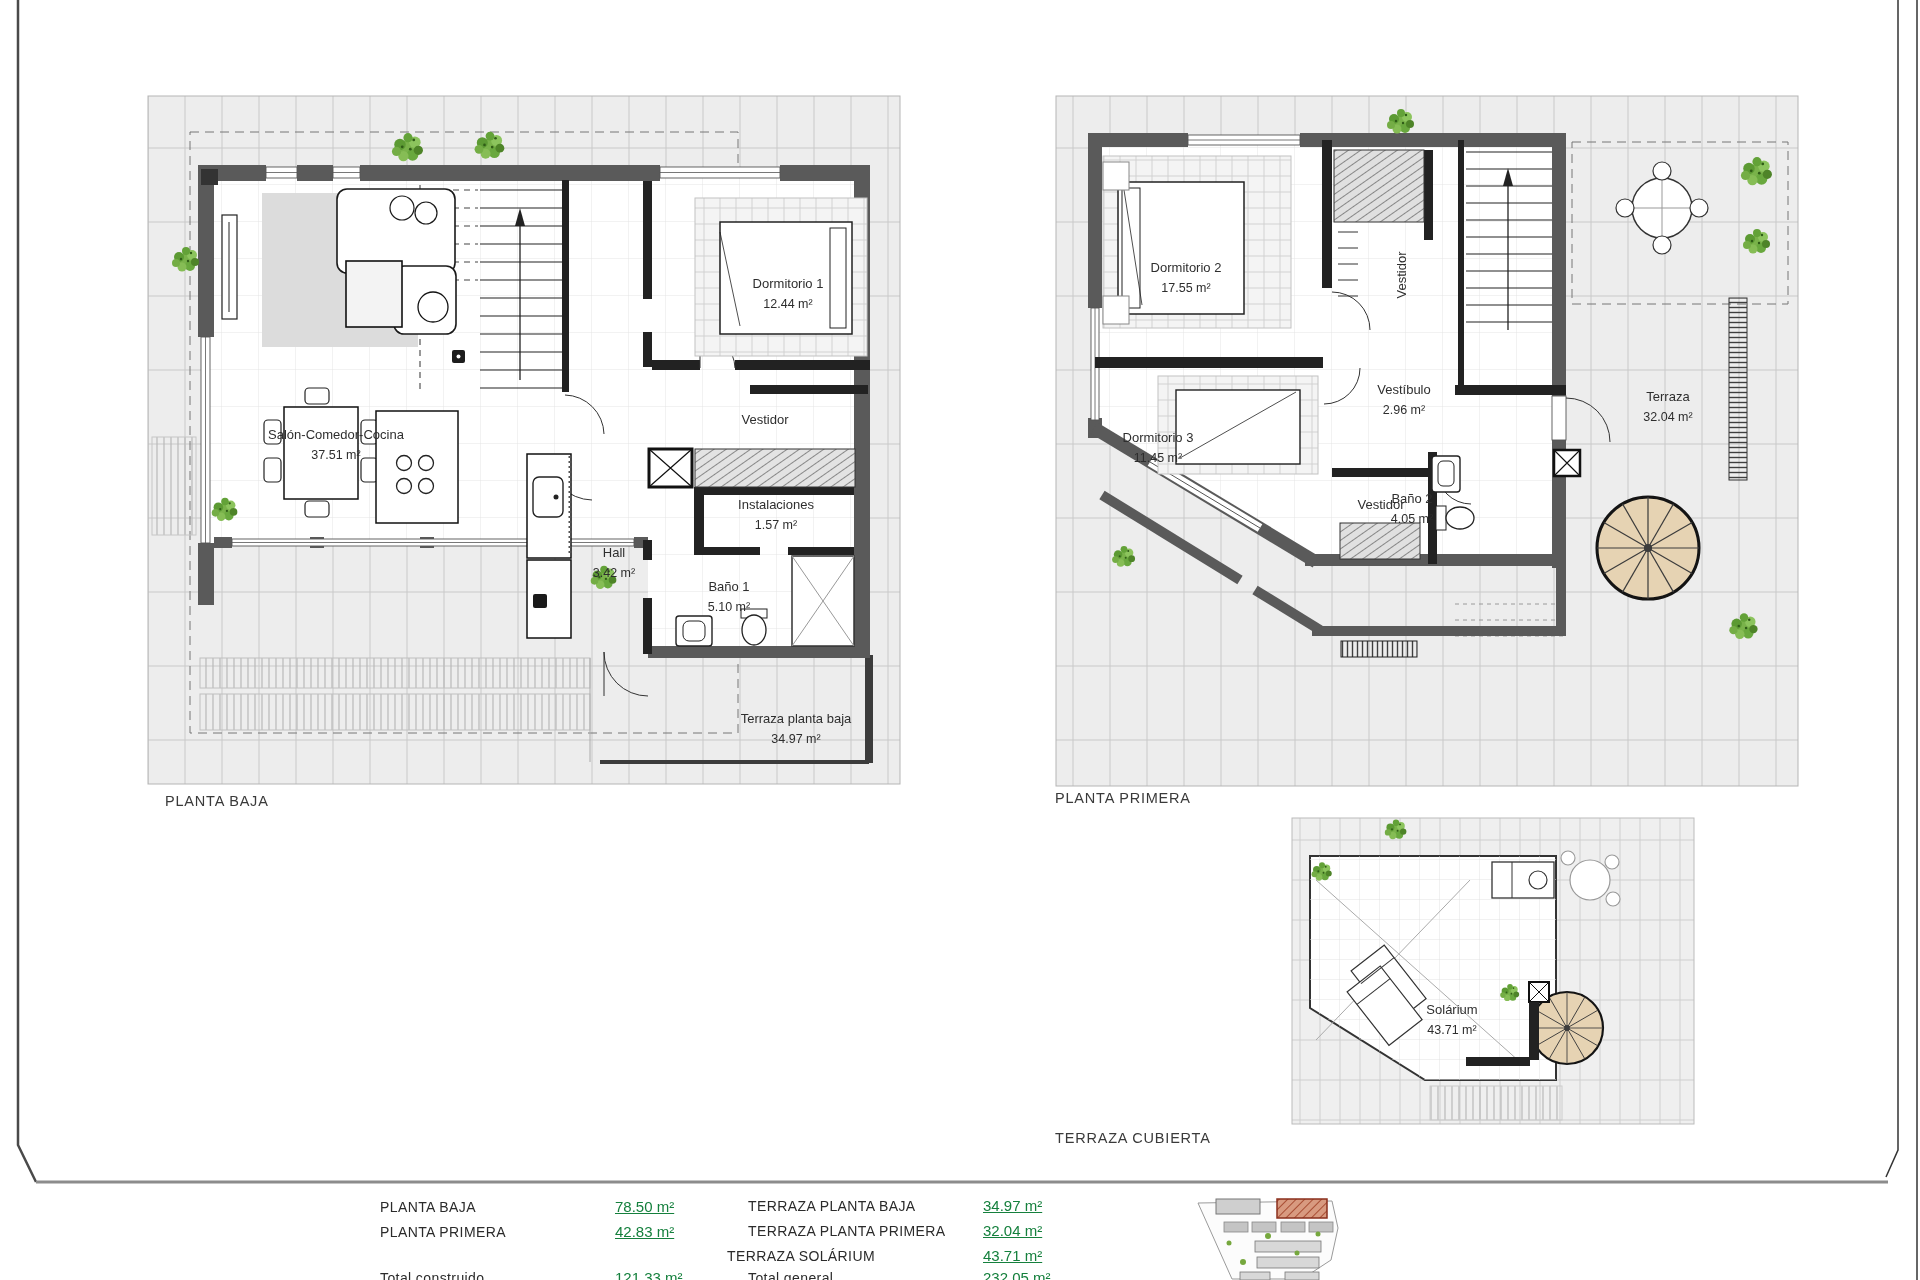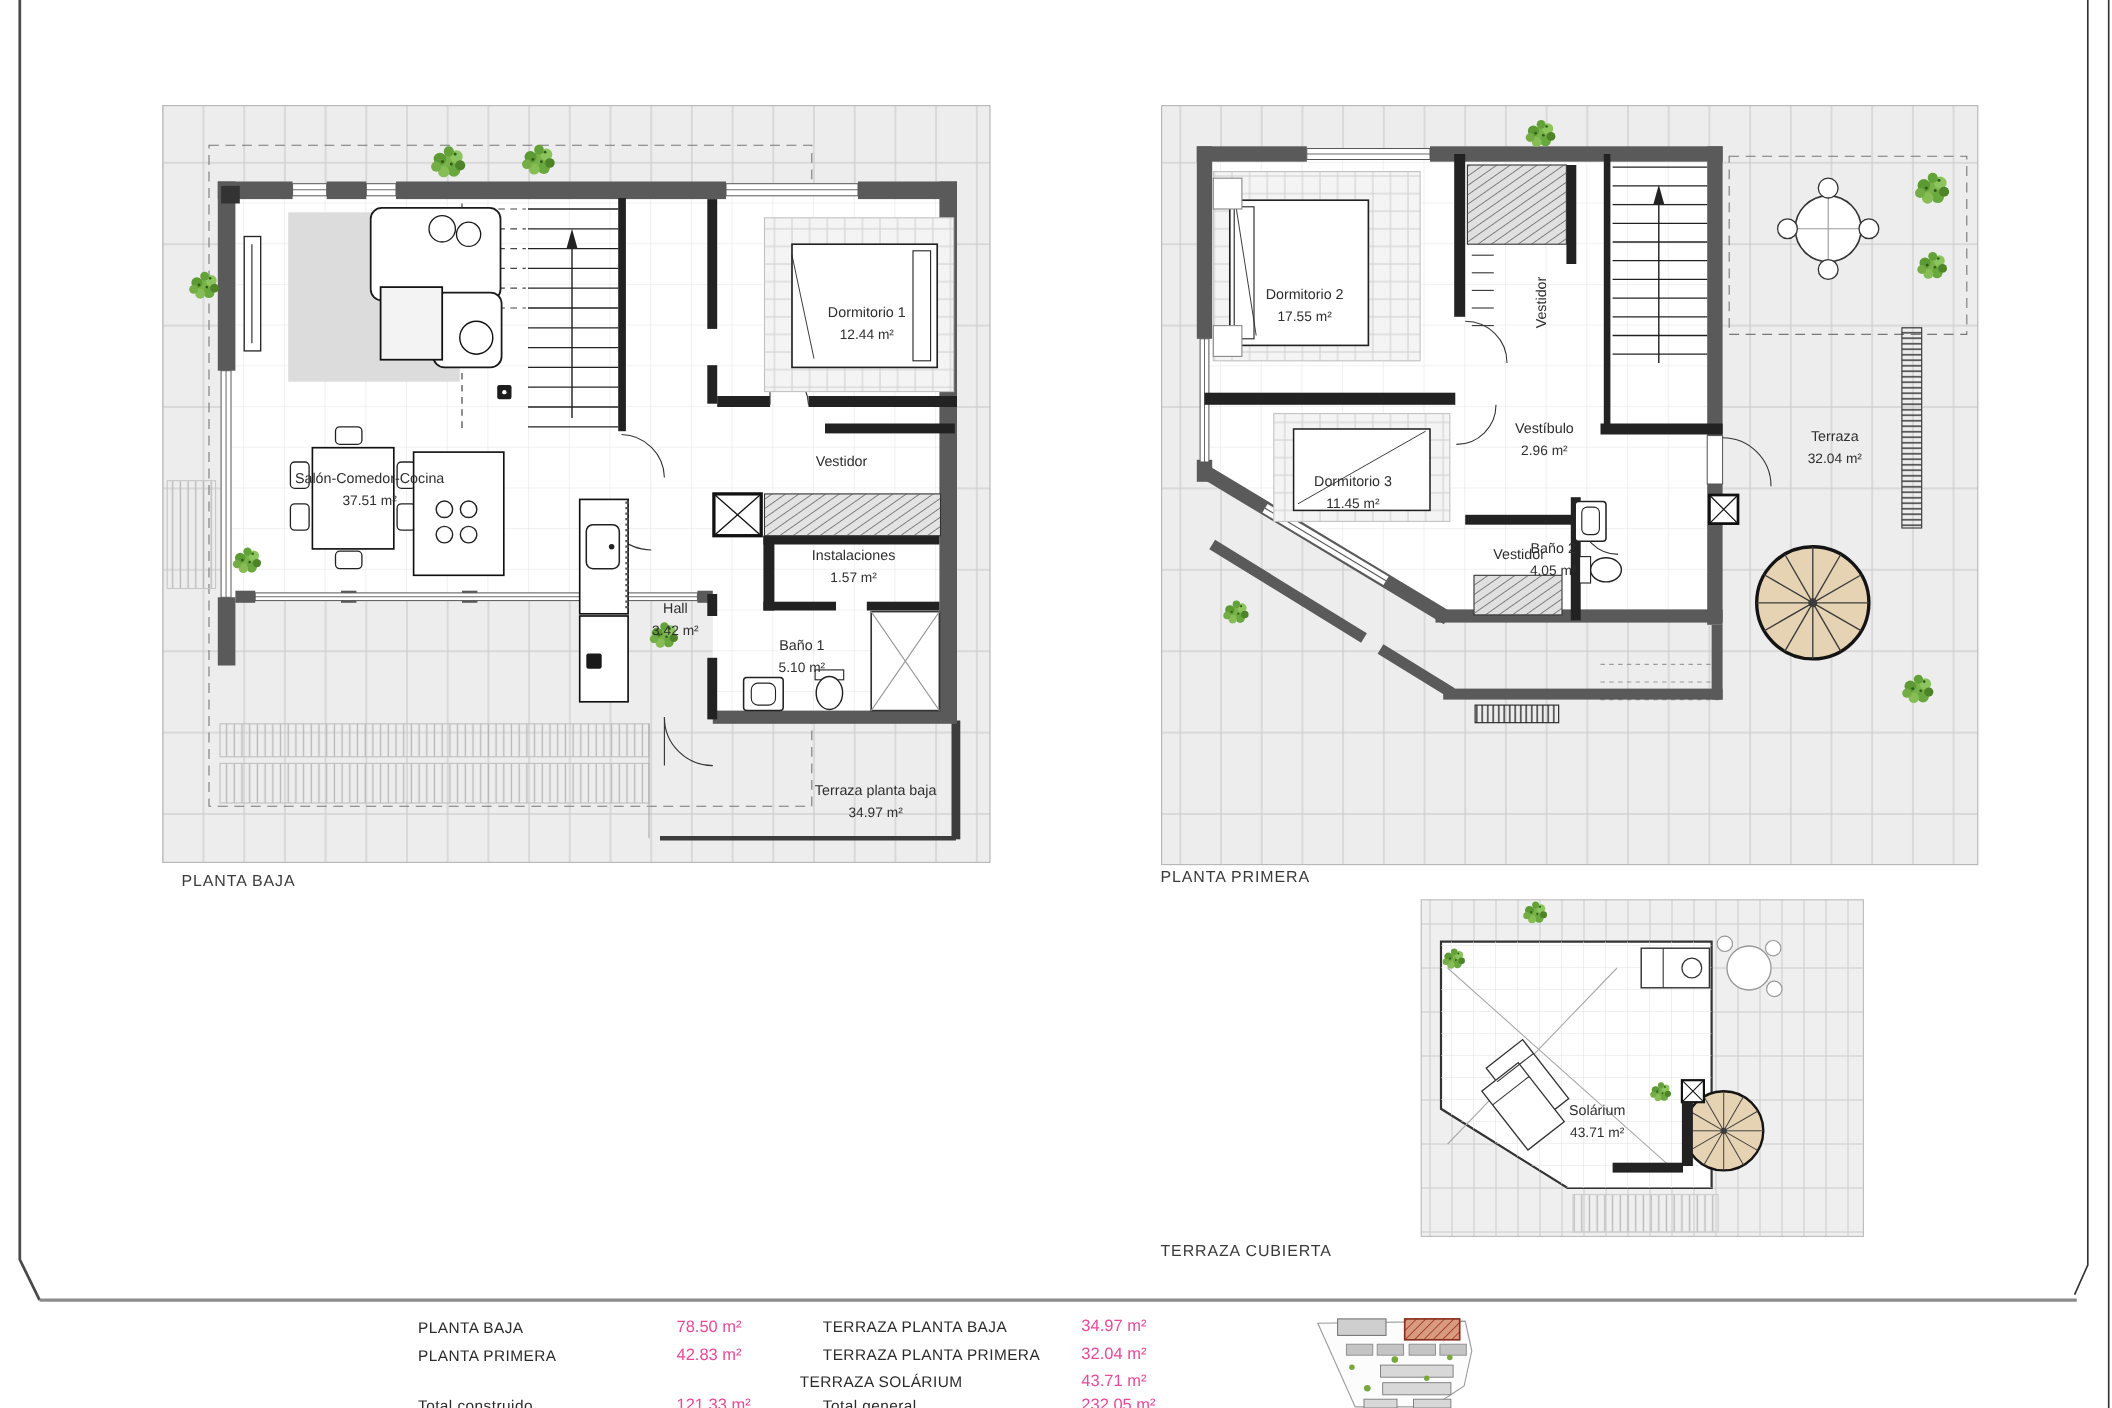--- a/index.html
+++ b/index.html
@@ -6,21 +6,21 @@
   body{width:1920px;height:1280px;overflow:hidden;font-family:"Liberation Sans",sans-serif;}
   .stage{position:relative;width:1920px;height:1280px;background:#ffffff;}
   .stage > svg{position:absolute;left:0;top:0;}
   .rlabel{position:absolute;transform:translate(-50%,-50%);text-align:center;color:#2e2e2e;
           line-height:21px;white-space:nowrap;}
   .rlabel.vertical{transform:translate(-50%,-50%) rotate(-90deg);}
   .rname{font-size:13px;}
   .rarea{font-size:12.5px;}
   .caption{position:absolute;font-size:14.5px;letter-spacing:.8px;color:#3a3a3a;white-space:nowrap;}
   .s-label{position:absolute;font-size:14px;letter-spacing:.4px;color:#2b2b2b;white-space:nowrap;}
-  .s-value{position:absolute;font-size:15px;color:#ec4899;white-space:nowrap;}
+  .s-value{position:absolute;font-size:15px;color:#15803d;white-space:nowrap;text-decoration:underline;}
 </style>
 </head>
 <body>
 
 <div class="stage">
 
 <svg width="1920" height="1280" viewBox="0 0 1920 1280">
   <defs>
     <pattern id="tile" width="37" height="74" patternUnits="userSpaceOnUse">
       <rect width="37" height="74" fill="#ededed" stroke="#c9c9c9" stroke-width="1"></rect>
@@ -465,21 +465,21 @@
     <div class="rname">Dormitorio 2</div>
     <div class="rarea">17.55 m²</div>
   </div>
   <div class="rlabel vertical" style="left:1401px;top:275px">
     <div class="rname">Vestidor</div>
   </div>
   <div class="rlabel" style="left:1404px;top:400px">
     <div class="rname">Vestíbulo</div>
     <div class="rarea">2.96 m²</div>
   </div>
-  <div class="rlabel" style="left:1230px;top:448px">
+  <div class="rlabel" style="left:1158px;top:448px">
     <div class="rname">Dormitorio 3</div>
     <div class="rarea">11.45 m²</div>
   </div>
   <div class="rlabel" style="left:1381px;top:504px">
     <div class="rname">Vestidor</div>
   </div>
   <div class="rlabel" style="left:1412px;top:509px">
     <div class="rname">Baño 2</div>
     <div class="rarea">4.05 m²</div>
   </div>

